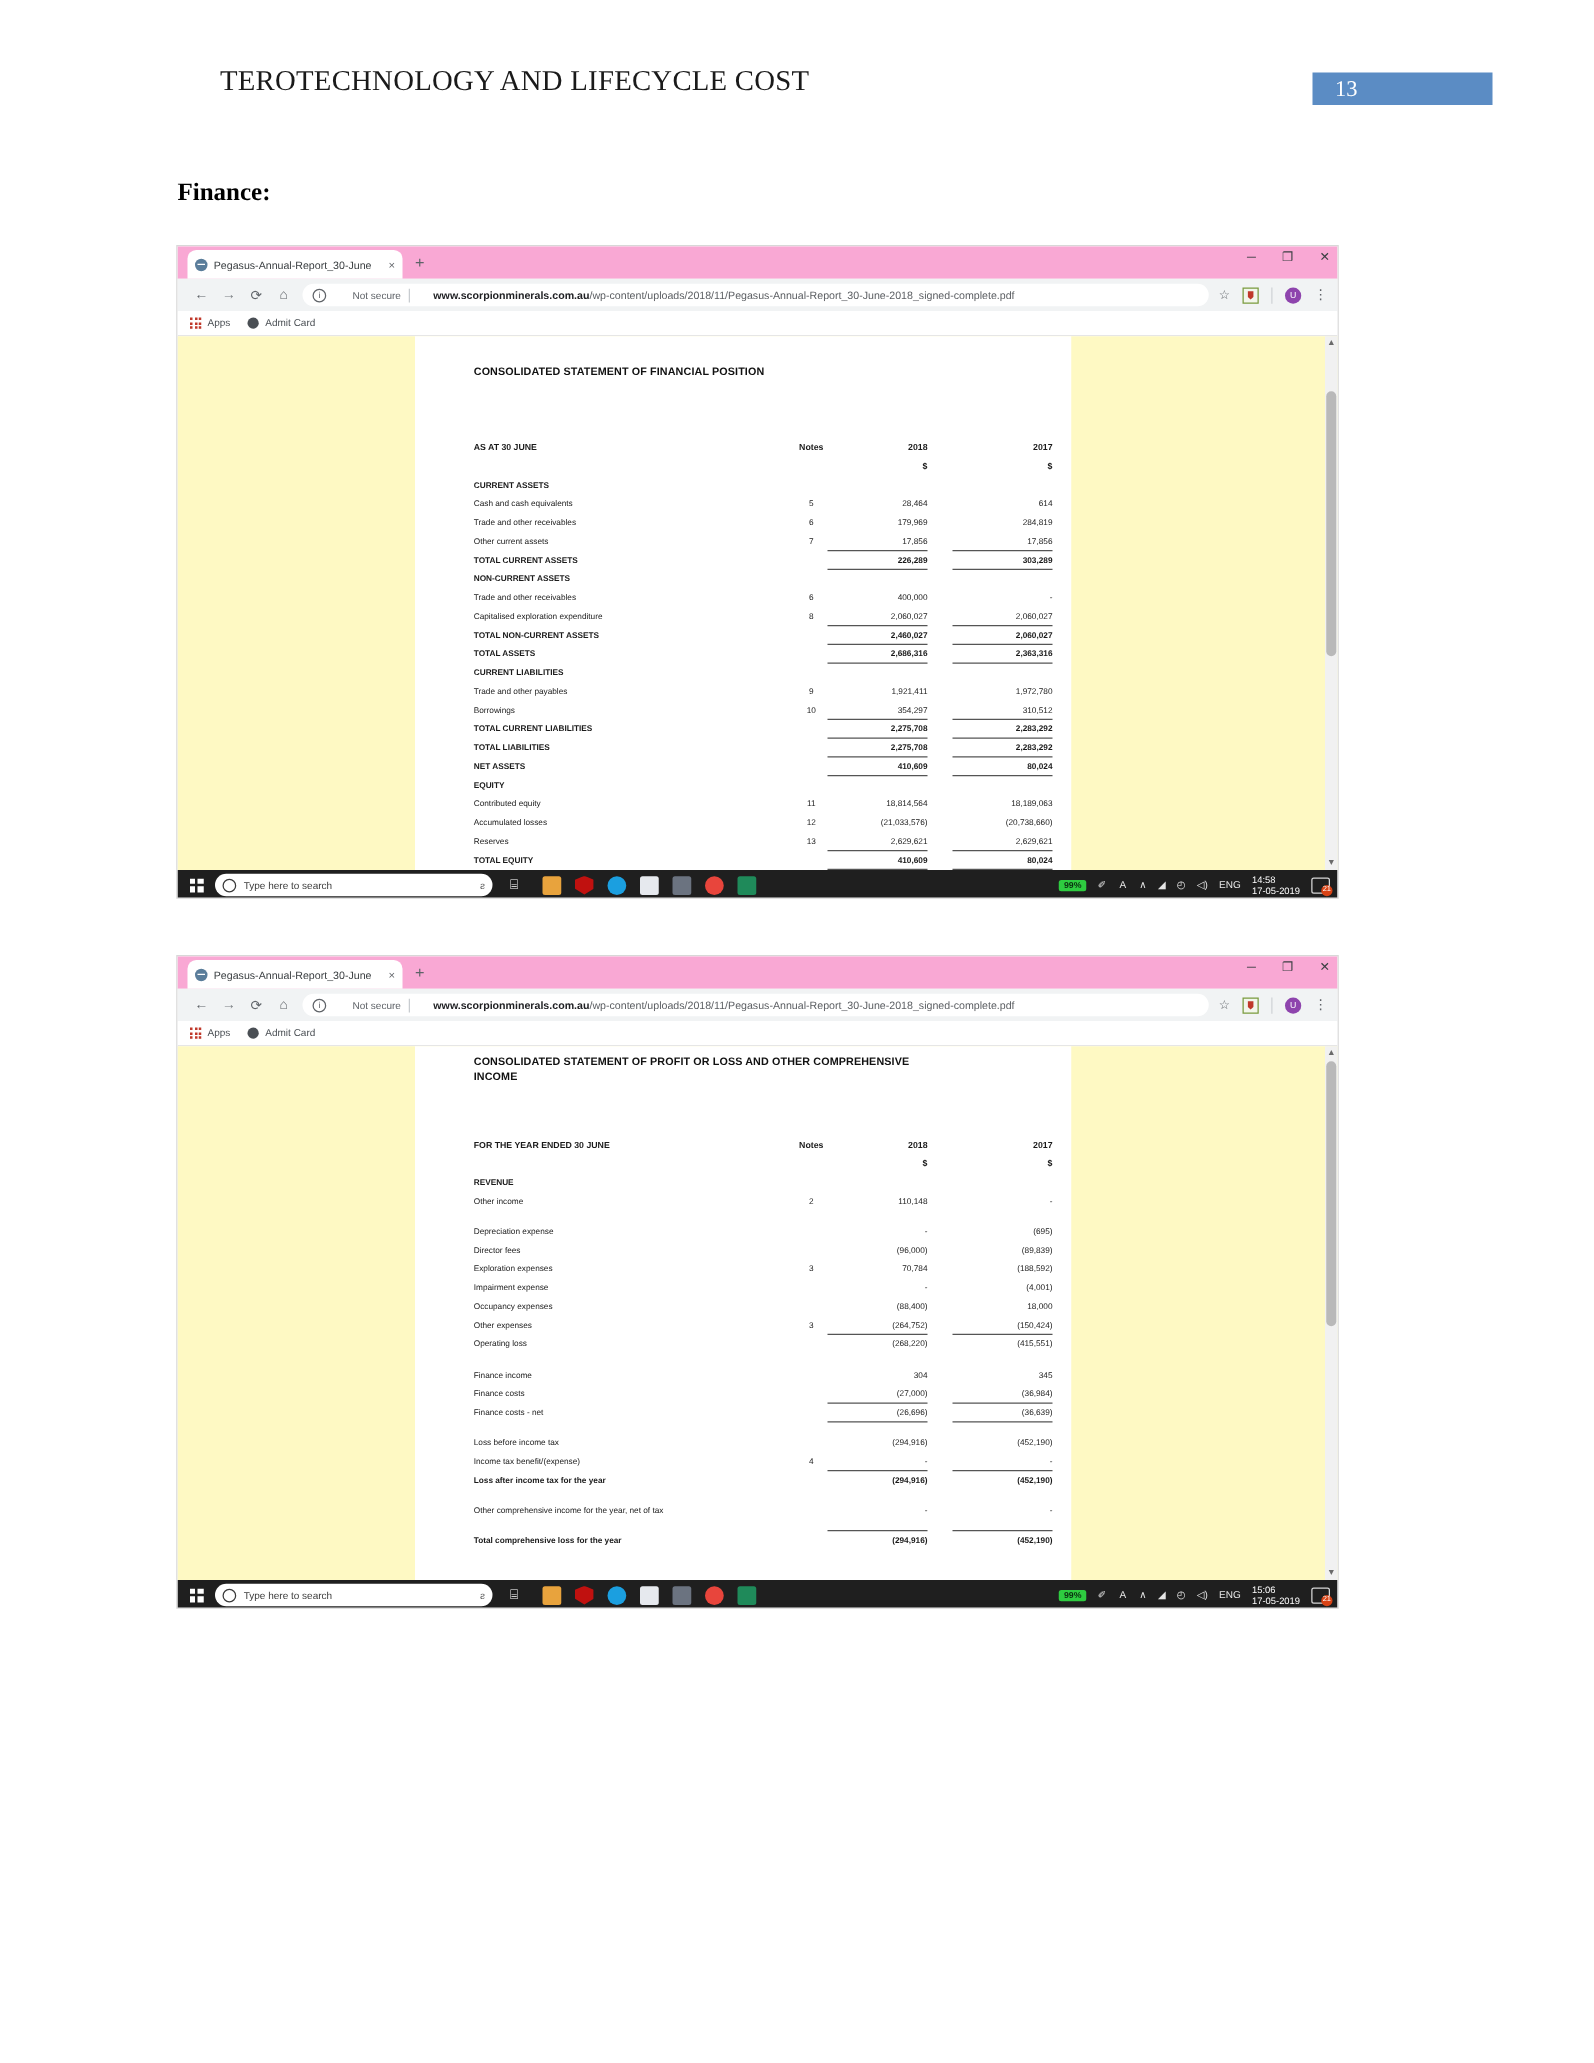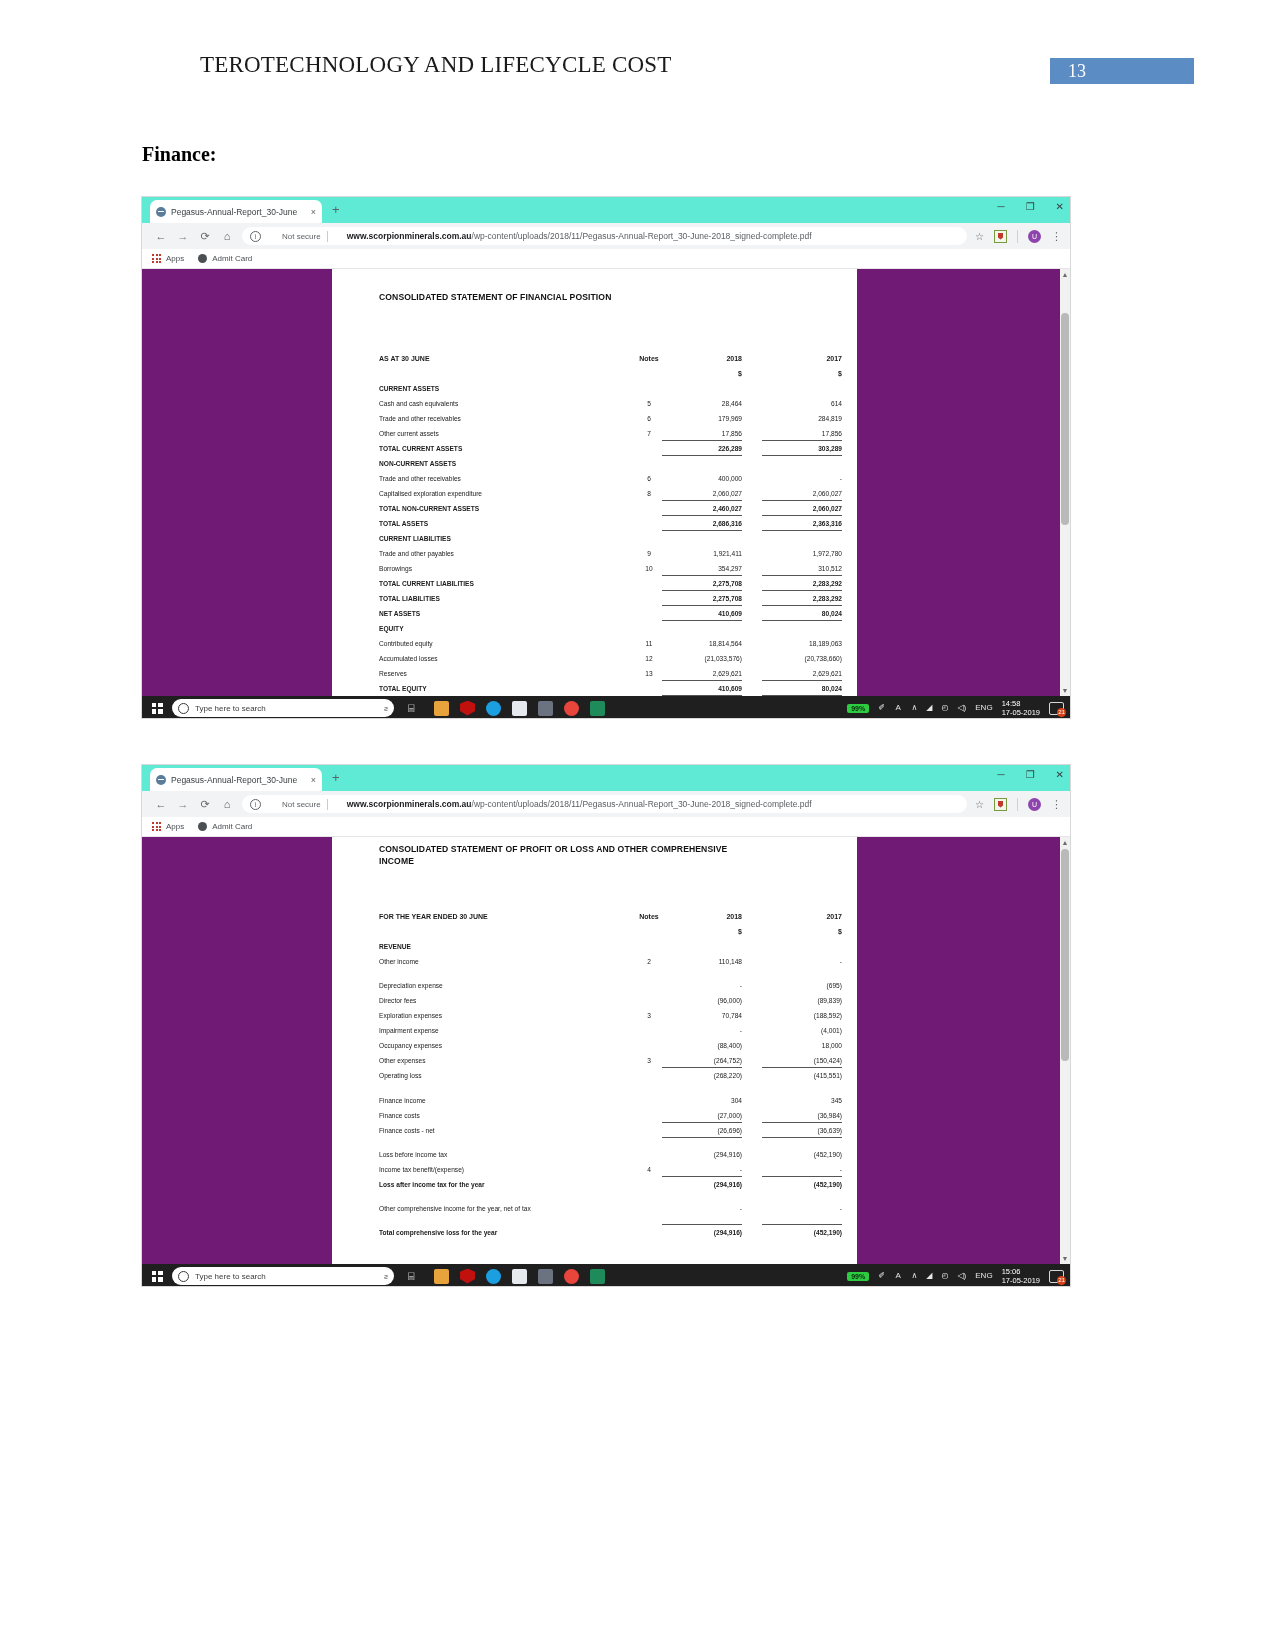--- a/index.html
+++ b/index.html
@@ -25,21 +25,20 @@
   }
   .doc-header-title {
     position: absolute;
     left: 176px;
     top: 0px;
     font-family: "Liberation Serif", serif;
     font-size: 23px;
     letter-spacing: 0.2px;
     color: #1a1a1a;
     white-space: nowrap;
-    margin-left: 24px;
   }
   .page-number-box {
     position: absolute;
     left: 1050px;
     top: 58px;
     width: 144px;
     height: 26px;
     background: #5b8cc4;
   }
   .page-number-text {
@@ -71,21 +70,21 @@
     box-sizing: border-box;
     overflow: hidden;
   }
   .shot-1 { top: 196px; height: 523px; }
   .shot-2 { top: 764px; height: 523px; }
 
   
   .tabstrip {
     position: relative;
     height: 26px;
-    background: #5eead4;
+    background: #f9a8d4;
     padding-left: 46px;
   }
   .tab {
     position: absolute;
     left: 8px;
     top: 3px;
     width: 172px;
     height: 23px;
     background: #ffffff;
     border-radius: 7px 7px 0 0;
@@ -255,21 +254,21 @@
   .apps-grid i { background: #c0392b; display:block; }
   .bm-globe {
     width: 9px; height: 9px; border-radius: 50%;
     background: #4a4f54;
   }
 
   
   .pdfarea {
     position: relative;
     height: 427px;
-    background: #701a75;
+    background: #fef9c3;
   }
   .pdfpage {
     position: absolute;
     left: 190px;
     top: 0;
     width: 525px;
     background: #ffffff;
     height: 427px;
     overflow: hidden;
   }

